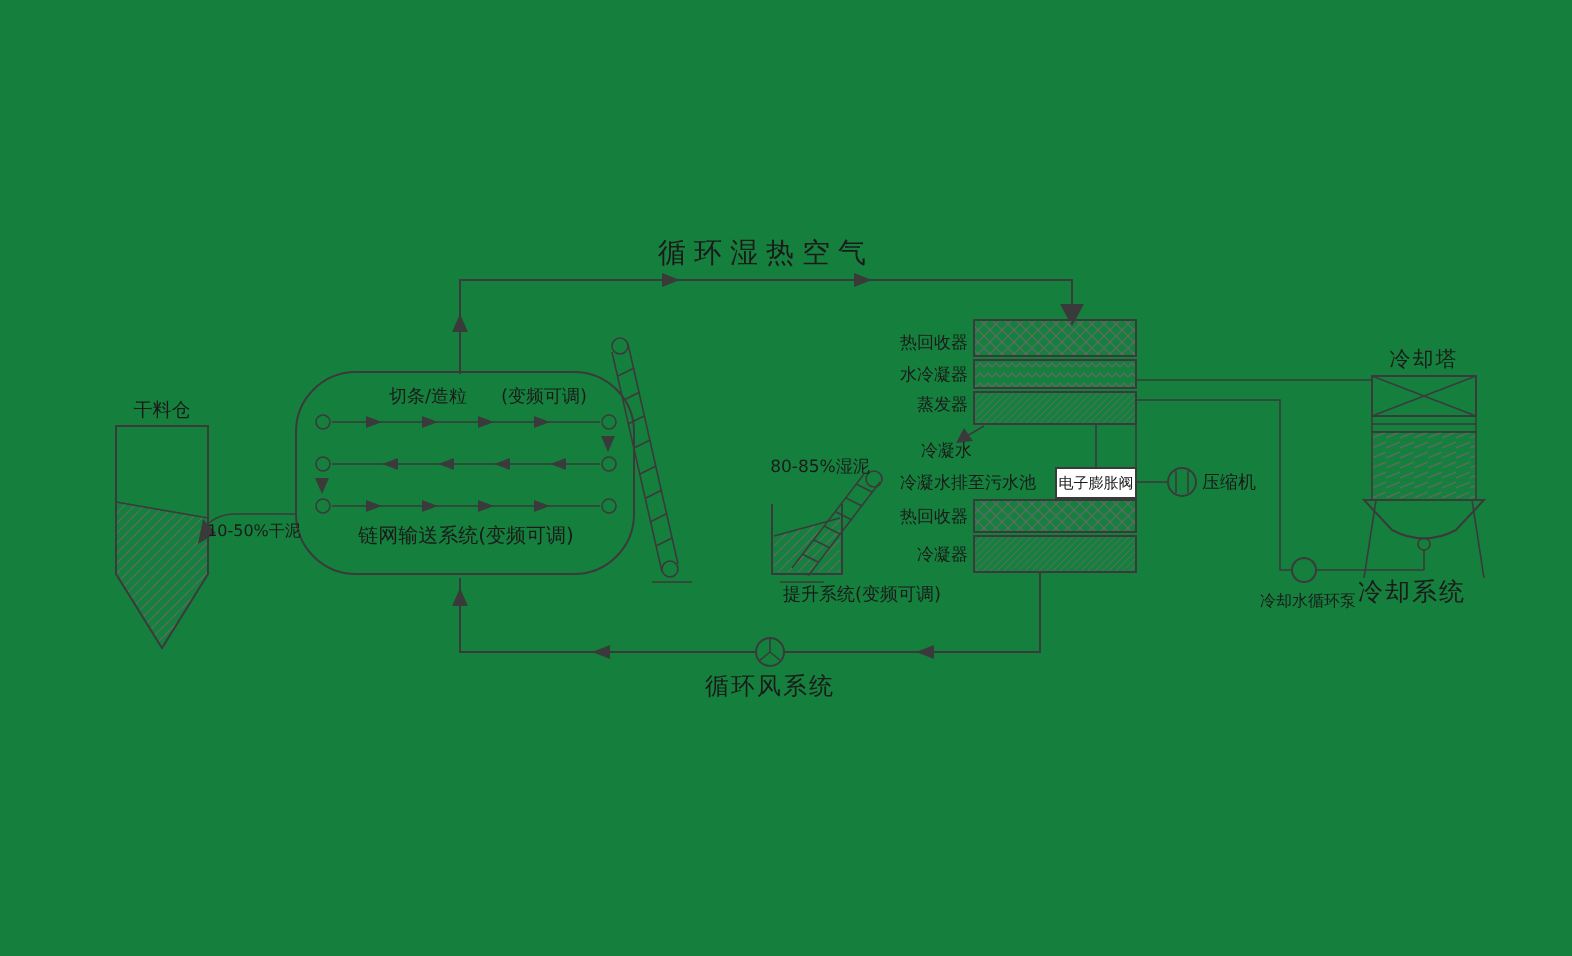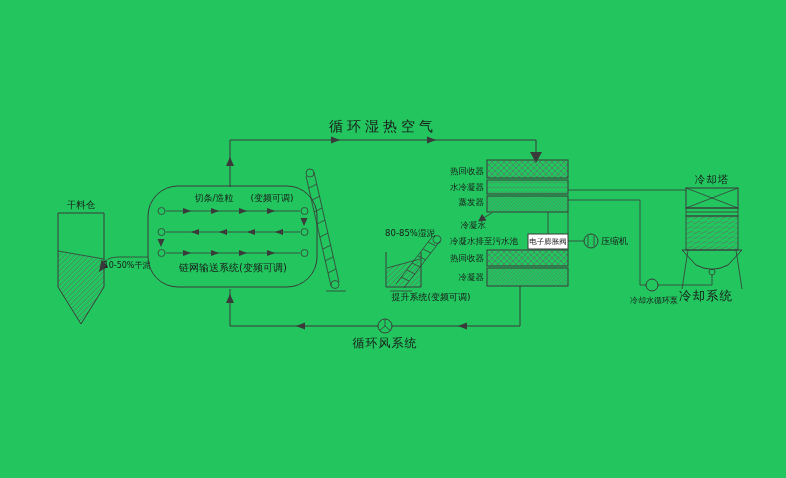--- a/index.html
+++ b/index.html
@@ -1,16 +1,16 @@
 <!DOCTYPE html>
 <html><head>
 <meta charset="utf-8">
 <style>
   html,body{margin:0;padding:0;background:#ffffff;}
-  .stage{position:relative;width:786px;height:478px;background:#22c55e;overflow:hidden;}
+  .stage{position:relative;width:786px;height:478px;background:#15803d;overflow:hidden;}
   svg{display:block;}
   .ln{stroke:#3a3a3a;stroke-width:1;fill:none;}
   .ln-thin{stroke:#3a3a3a;stroke-width:0.8;fill:none;}
   .solid{fill:#3a3a3a;stroke:none;}
   .whitebox{fill:#ffffff;stroke:#3a3a3a;stroke-width:1;}
   text{font-family:"DejaVu Sans","Liberation Sans",sans-serif;fill:#1a1a1a;}
   .title{font-size:14px;letter-spacing:4px;}
   .big{font-size:12.5px;letter-spacing:1px;}
   .mid{font-size:12px;letter-spacing:1px;}
   .lbl{font-size:9px;}

